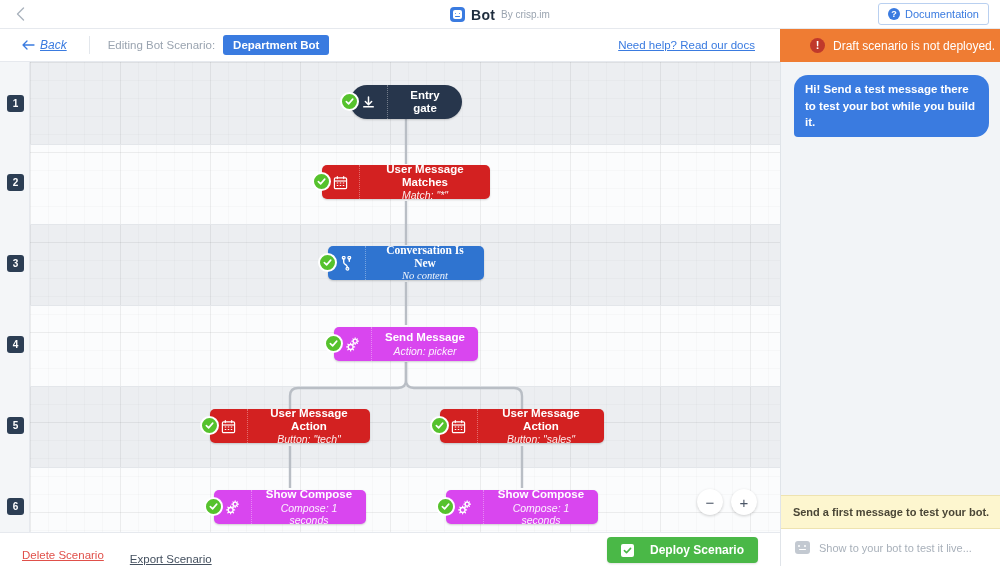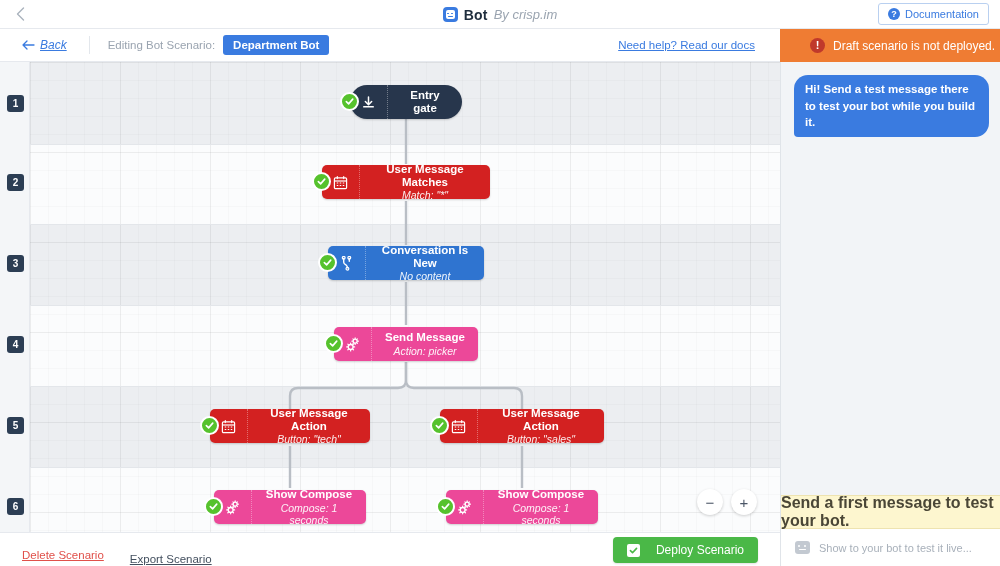--- a/index.html
+++ b/index.html
@@ -38,21 +38,21 @@
   .bot-ico .face:before{
     content:""; position:absolute; left:1.5px; top:2.5px; width:1.5px;height:1.5px;
     border-radius:50%; background:#3a7be0;
     box-shadow:4px 0 0 #3a7be0;
   }
   .bot-ico .face:after{
     content:""; position:absolute; left:2px; top:5.5px; width:5px;height:1.2px;
     border-radius:1px; background:#3a7be0;
   }
   .tb-title{ font-size:14px; font-weight:bold; color:#1f2d3d; letter-spacing:.2px;}
-  .tb-sub{ font-size:13px; color:#9aa4b0;font-style:italic; }
+  .tb-sub{ font-size:10px; color:#9aa4b0; }
   .doc-btn{
     position:absolute; right:11px; top:3px; height:22px;
     border:1px solid #b9d0f0; border-radius:3px; background:#fff;
     display:flex; align-items:center; gap:5px; padding:0 9px;
     color:#3a7be0; font-size:11px; cursor:pointer;
   }
   .q-ico{
     width:12px;height:12px;border-radius:50%;background:#3a7be0;color:#fff;
     font-size:9px; font-weight:bold; display:flex;align-items:center;justify-content:center;
     line-height:1;
@@ -125,22 +125,22 @@
   .node .ico{
     width:38px; height:34px; display:flex; align-items:center; justify-content:center;
     border-right:1px dotted rgba(255,255,255,.35);
     flex:0 0 38px;
   }
   .node .txt{ flex:1; text-align:center; padding:0 10px; line-height:1.15;}
   .node .t1{ font-size:11.5px; font-weight:bold; }
   .node .t2{ font-size:10.5px; font-style:italic; opacity:.92; }
   .node.navy{ background:#27364c; }
   .node.red{ background:#d32121; }
-  .node.blue{ background:#2f74d0; }
-  .node.darkblue{ background:#ec4899; }
+  .node.blue{ background:#2f74d0;font-family:Liberation Serif, serif; }
+  .node.darkblue{ background:#d946ef; }
   .node.pill{ border-radius:17px; }
   .check{
     position:absolute; left:-10px; top:7px; width:19px; height:19px; border-radius:50%;
     background:#56c22d; border:2px solid #fff; z-index:5;
     display:flex; align-items:center; justify-content:center;
   }
   .check svg{ display:block; }
 
   
   .zoomctl{ position:absolute; z-index:6; display:flex; gap:8px;}
@@ -153,21 +153,21 @@
 
   
   .footer{
     position:absolute; left:0; top:532px; width:780px; height:45px;
     background:#fff; border-top:1px solid #e6e9ee; display:flex; align-items:center;
   }
   .f-del{ margin-left:22px; color:#e0504a; font-size:11.5px; text-decoration:underline; cursor:pointer;}
   .f-exp{ margin-left:26px; color:#44505f; font-size:11.5px; text-decoration:underline; cursor:pointer;margin-top:8px;}
   .deploy{
     position:absolute; right:22px; top:4px; height:26px; background:#4ab847;
-    border-radius:4px; color:#fff; font-size:12px; font-weight:normal;
+    border-radius:4px; color:#fff; font-size:12px; font-weight:bold;
     display:flex; align-items:center; gap:16px; padding:0 14px; cursor:pointer;
     box-shadow:0 1px 2px rgba(0,0,0,.12);
   }
   .chk-ico{
     width:13px;height:13px;border-radius:2px;background:#fff;
     display:flex;align-items:center;justify-content:center;
   }
 
   
   .panel{
@@ -176,21 +176,21 @@
   }
   .bubble{
     position:absolute; left:13px; top:13px; width:195px;
     background:#3a7be0; color:#fff; border-radius:14px; border-bottom-left-radius:4px;
     padding:6px 11px; font-size:11.5px; line-height:1.45; font-weight:bold;
   }
   .notice{
     position:absolute; left:0; bottom:37px; width:220px; height:34px;
     background:#fdf6cf; border-top:1px solid #eee3b0; border-bottom:1px solid #eee3b0;
     display:flex; align-items:center; justify-content:center;
-    font-size:16px; font-weight:bold; color:#4a4636;
+    font-size:11px; font-weight:bold; color:#4a4636;
   }
   .composer{
     position:absolute; left:0; bottom:0; width:220px; height:37px;
     background:#fff; display:flex; align-items:center; gap:9px; padding-left:14px;
   }
   .comp-ico{
     width:15px;height:13px;border-radius:3px;background:#c3c9d1;position:relative;
     flex:0 0 15px;
   }
   .comp-ico:before{

